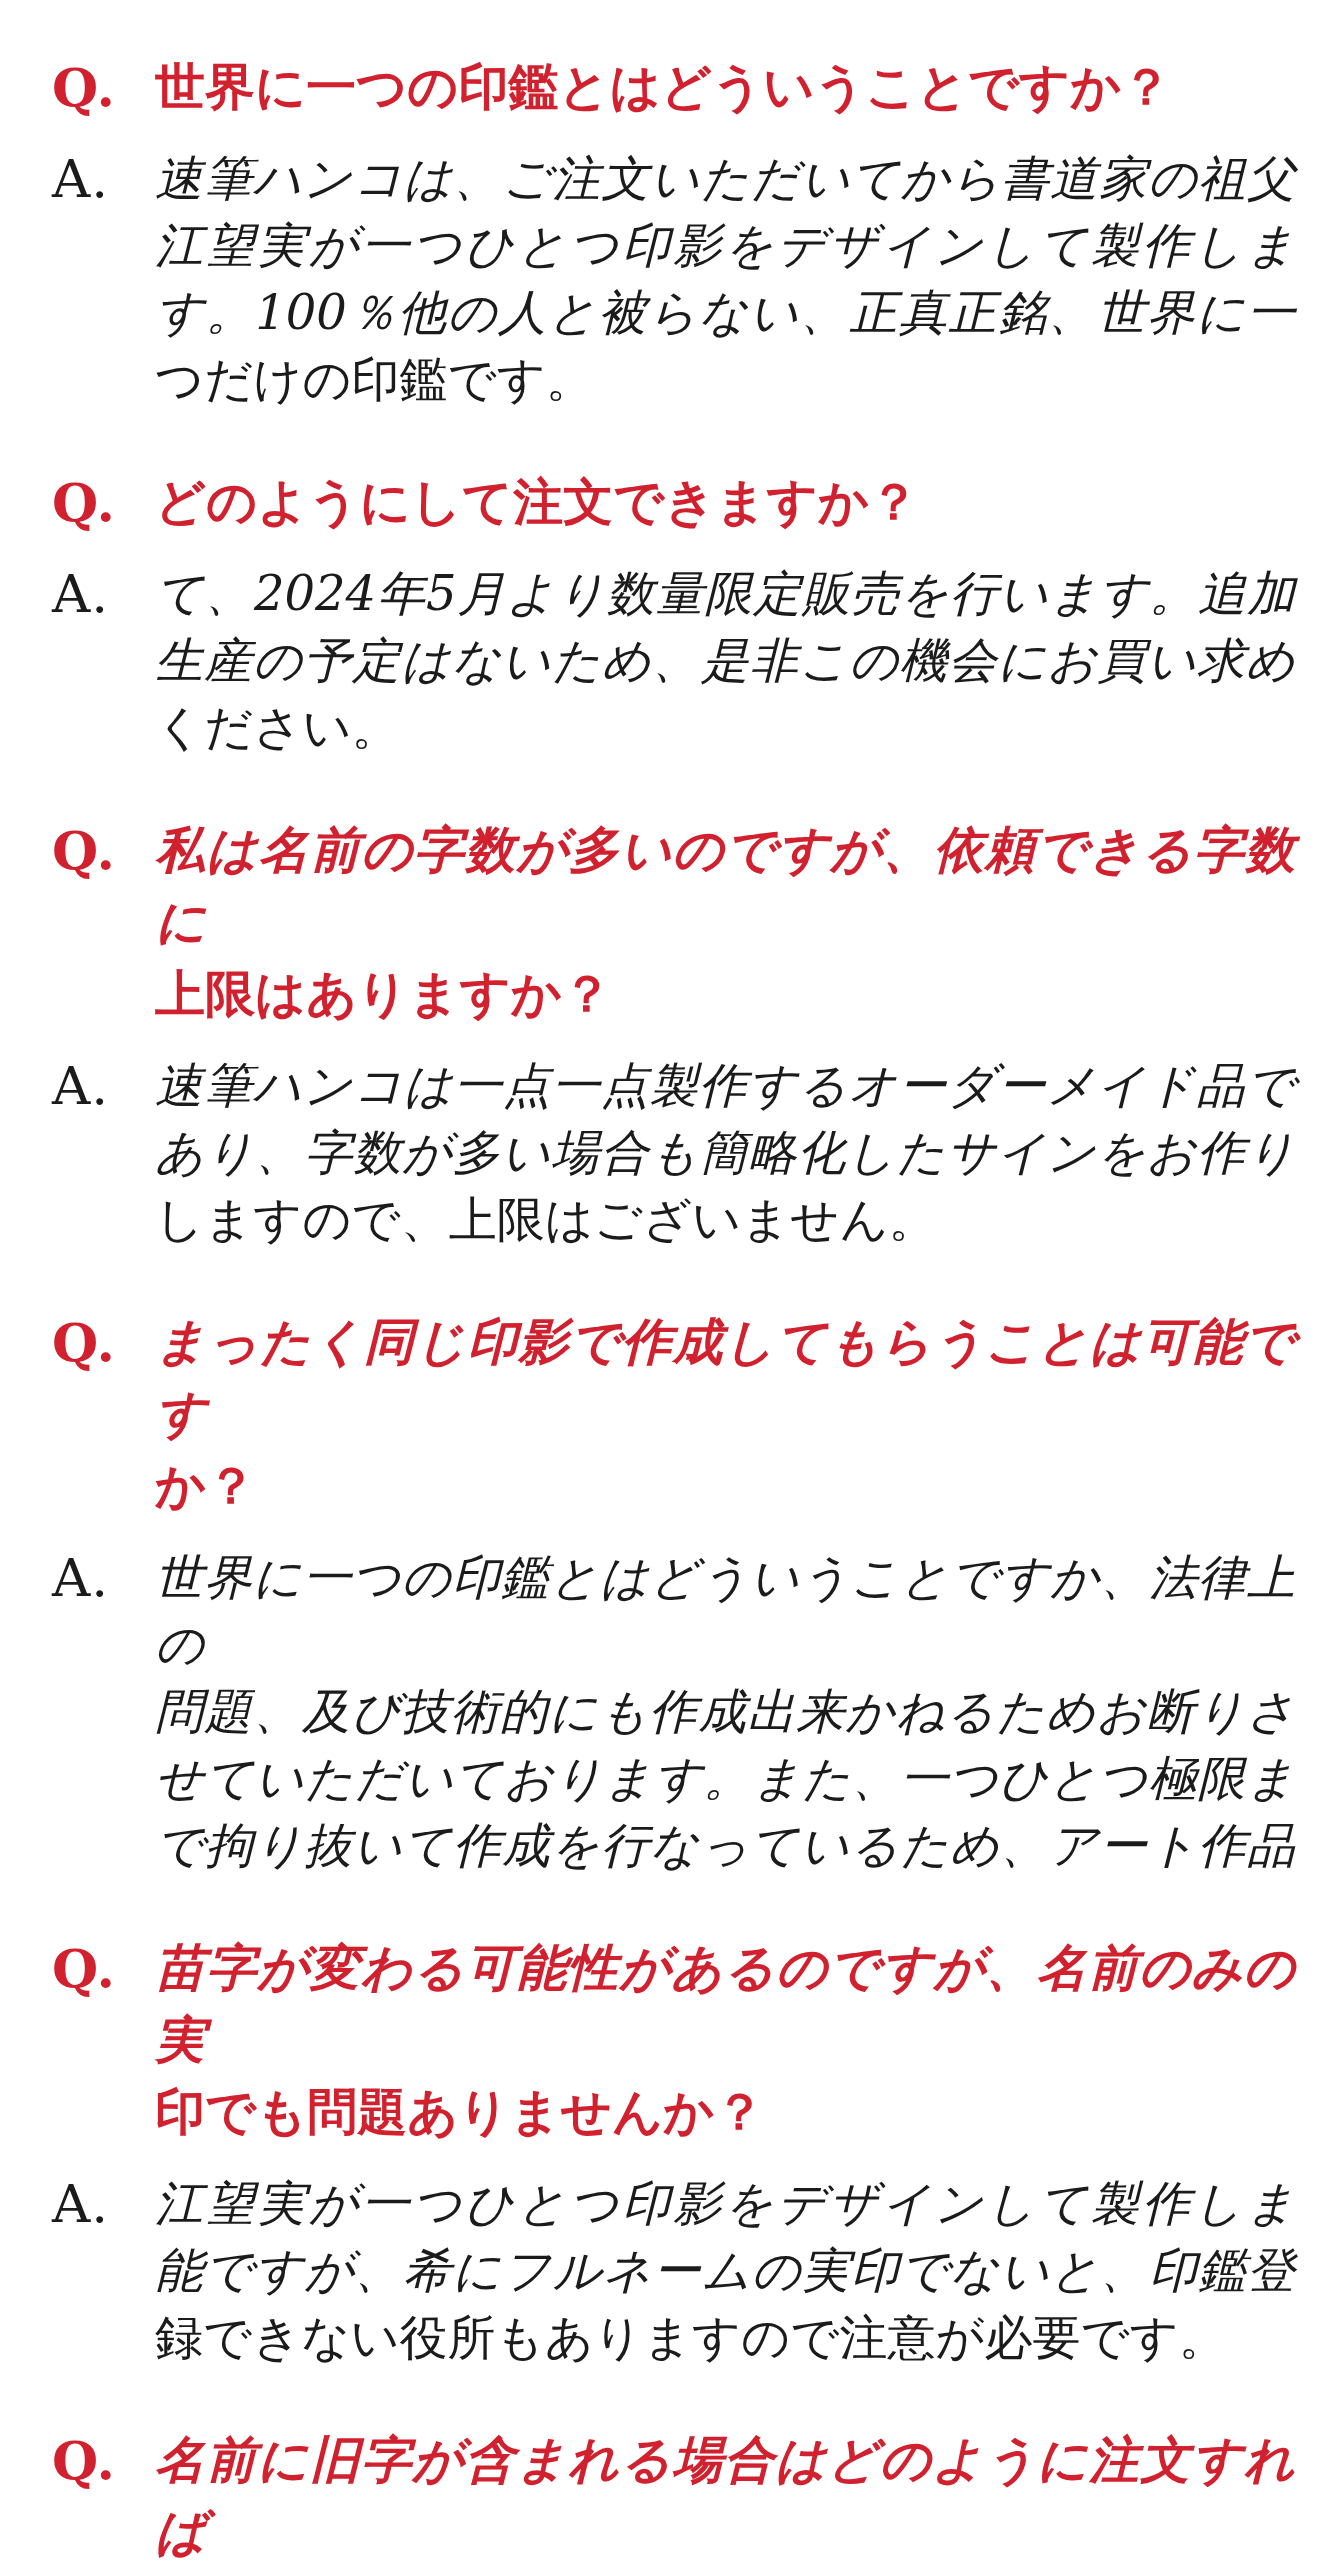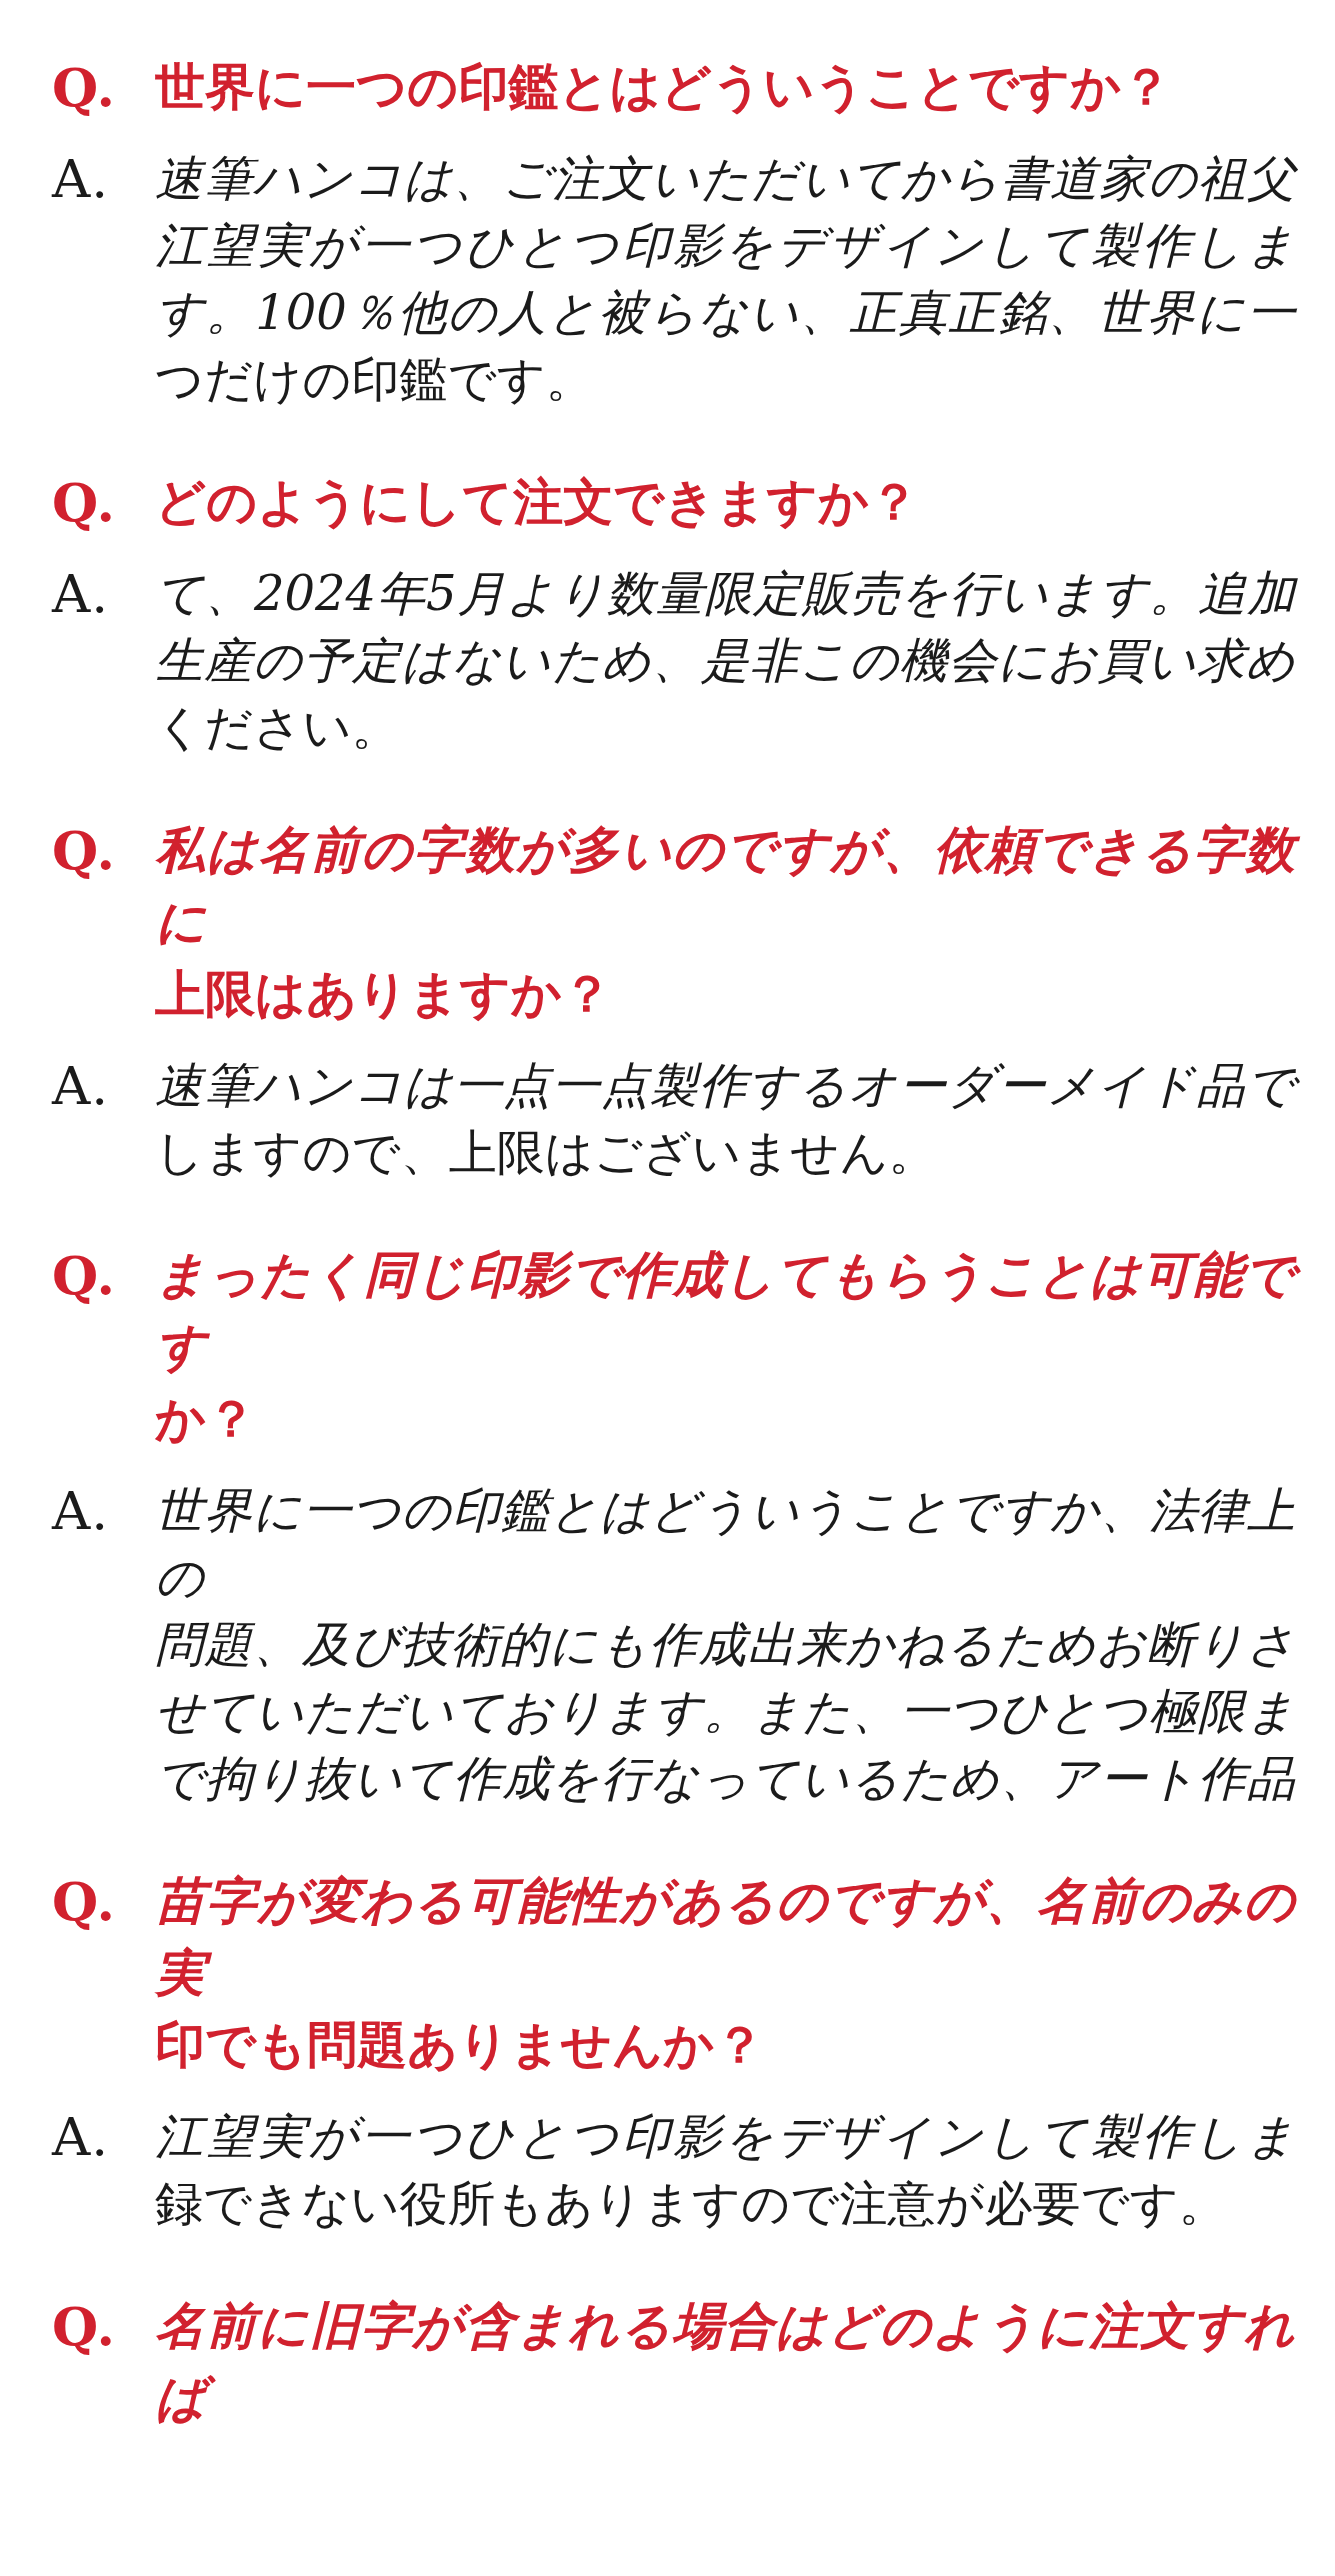--- a/index.html
+++ b/index.html
@@ -98,20 +98,21 @@
         <span class="label q-label">Q.</span>
         <div class="lines">
           <div class="line j">私は名前の字数が多いのですが、依頼できる字数に</div>
           <div class="line">上限はありますか？</div>
         </div>
       </div>
       <div class="row a-row">
         <span class="label a-label">A.</span>
         <div class="lines">
           <div class="line j">速筆ハンコは一点一点製作するオーダーメイド品で</div>
+          <div class="line j">あり、字数が多い場合も簡略化したサインをお作り</div>
           <div class="line">しますので、上限はございません。</div>
         </div>
       </div>
     </section>
     <section class="qa">
       <div class="row q-row">
         <span class="label q-label">Q.</span>
         <div class="lines">
           <div class="line j">まったく同じ印影で作成してもらうことは可能です</div>
           <div class="line">か？</div>
@@ -132,20 +133,21 @@
         <span class="label q-label">Q.</span>
         <div class="lines">
           <div class="line j">苗字が変わる可能性があるのですが、名前のみの実</div>
           <div class="line">印でも問題ありませんか？</div>
         </div>
       </div>
       <div class="row a-row">
         <span class="label a-label">A.</span>
         <div class="lines">
           <div class="line j">江望実が一つひとつ印影をデザインして製作しま</div>
+          <div class="line j">能ですが、希にフルネームの実印でないと、印鑑登</div>
           <div class="line">録できない役所もありますので注意が必要です。</div>
         </div>
       </div>
     </section>
     <section class="qa">
       <div class="row q-row">
         <span class="label q-label">Q.</span>
         <div class="lines">
           <div class="line j">名前に旧字が含まれる場合はどのように注文すれば</div>
         </div>

